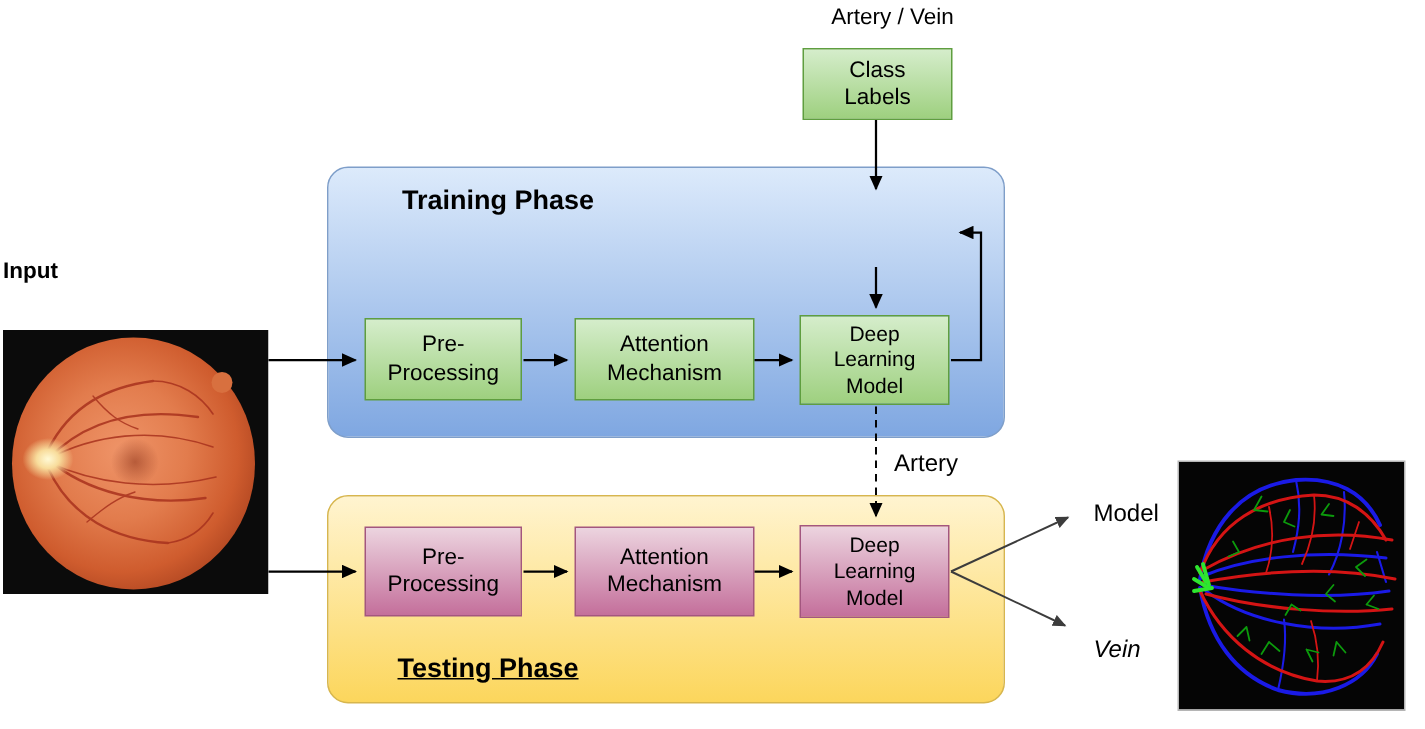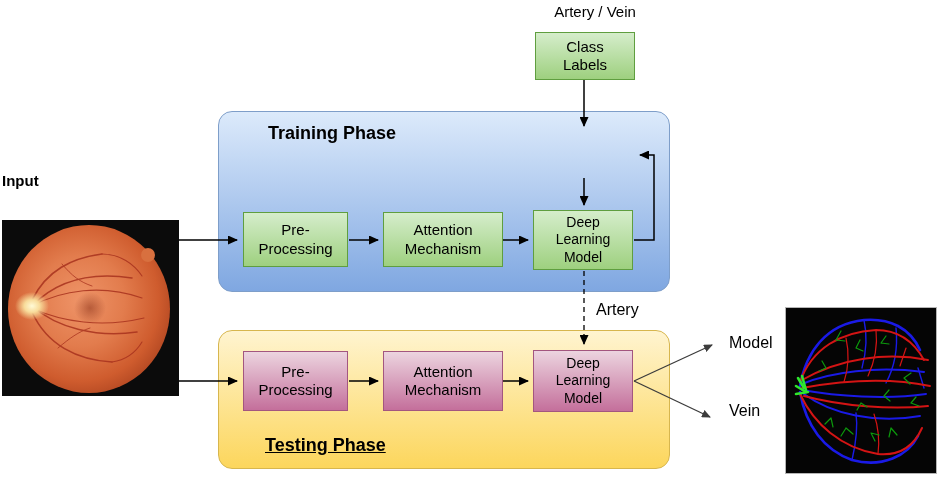--- a/index.html
+++ b/index.html
@@ -178,15 +178,15 @@
       <path d="M584,271 L584,344" stroke-dasharray="5,4" stroke-width="1.3" marker-end="url(#ab)"></path>
     </g>
     <g stroke="#3c3c3c" stroke-width="1.3" fill="none">
       <path d="M634,381 L712,345" marker-end="url(#ag)"></path>
       <path d="M634,381 L710,417" marker-end="url(#ag)"></path>
     </g>
   </svg>
 
   <div class="label" style="left:596px;top:301px;">Artery</div>
   <div class="label" style="left:729px;top:334px;">Model</div>
-  <div class="label" style="left:729px;top:402px;">Vein</div>
+  <div class="label" style="left:729px;top:425px;font-style:italic;">Vein</div>
 
 </div>
 
 </body></html>

